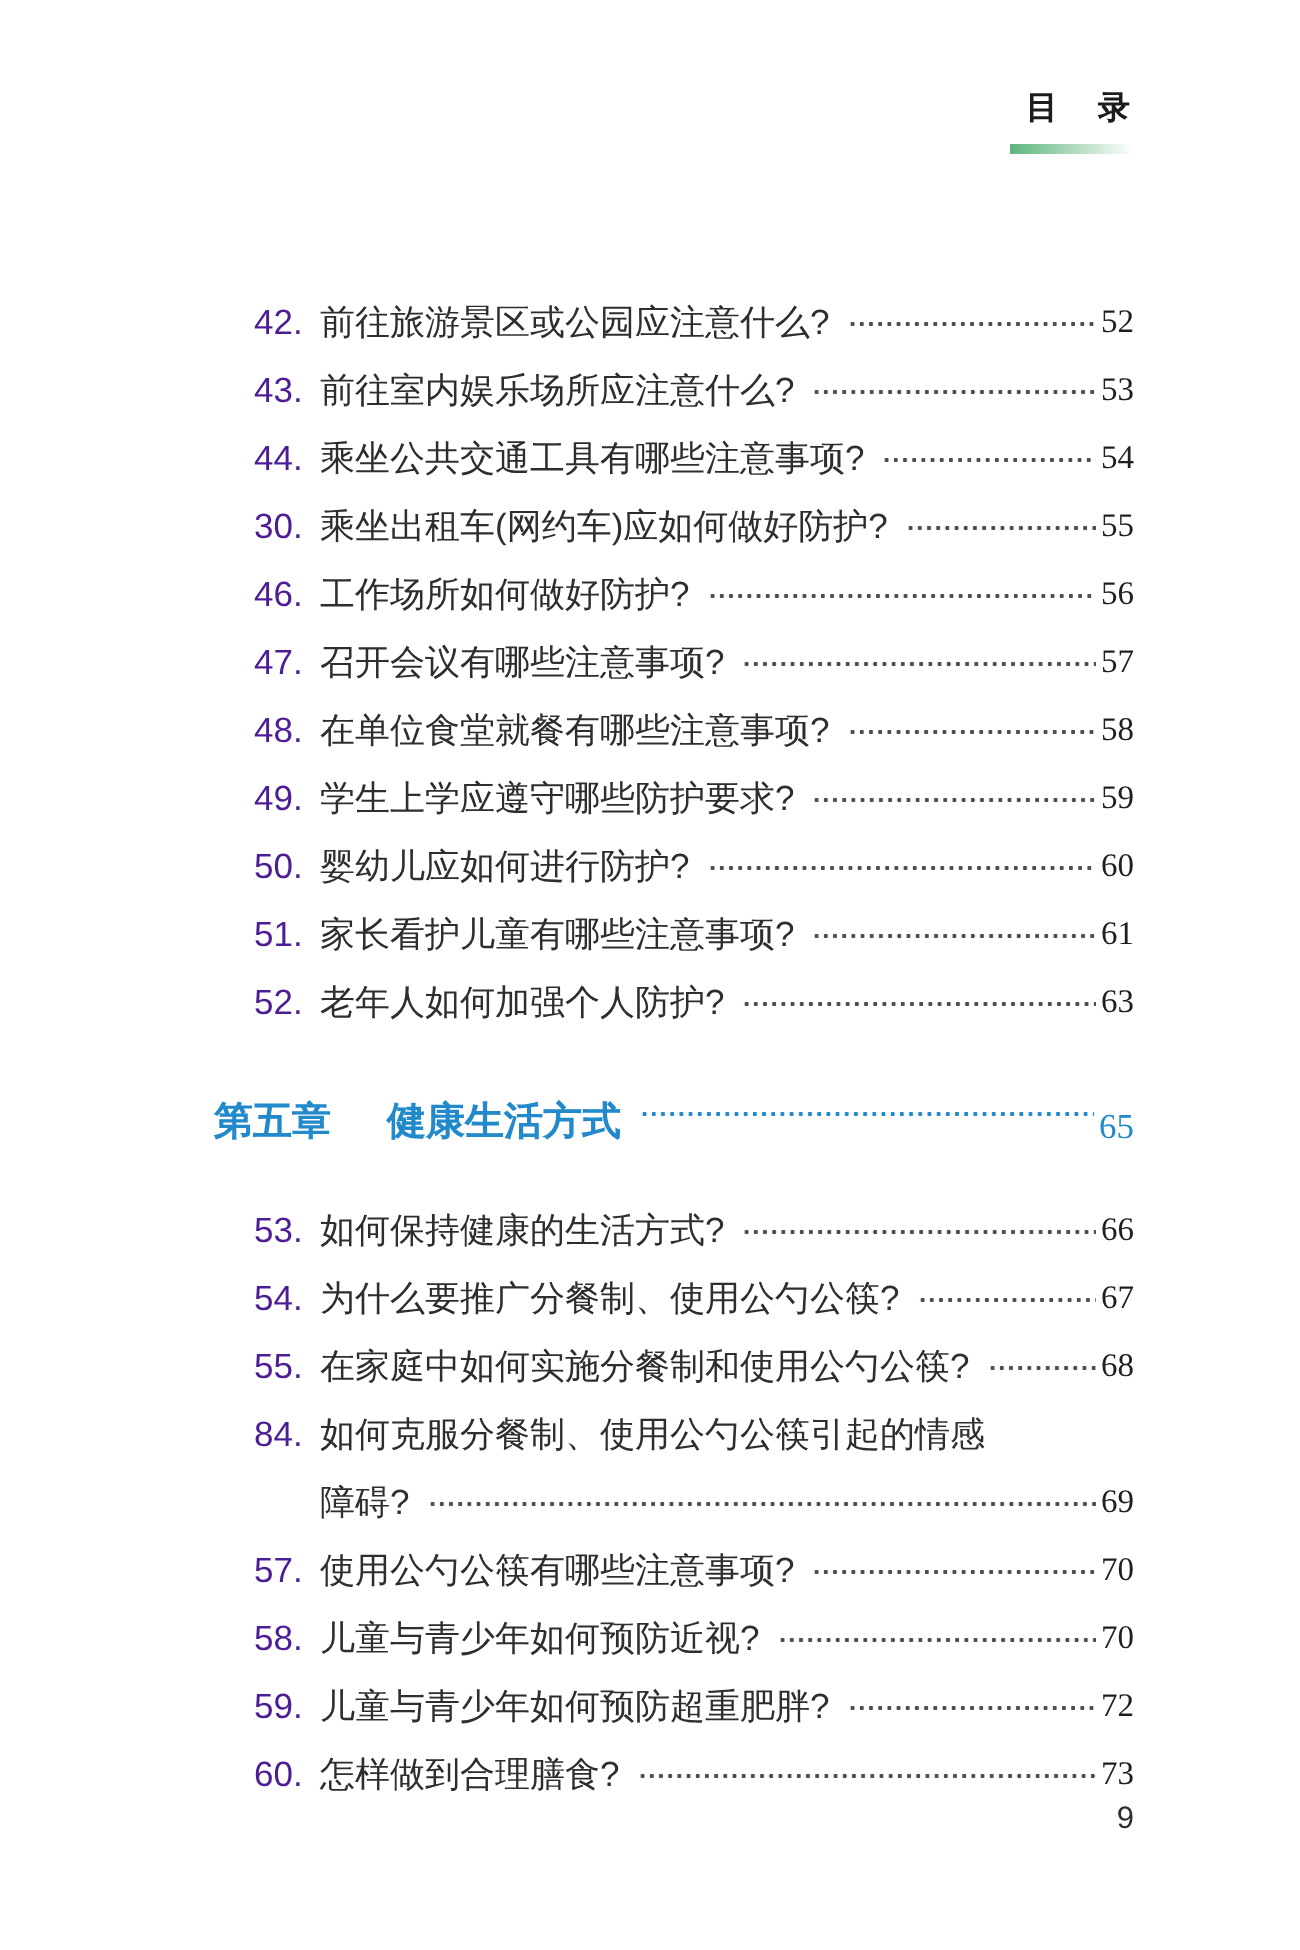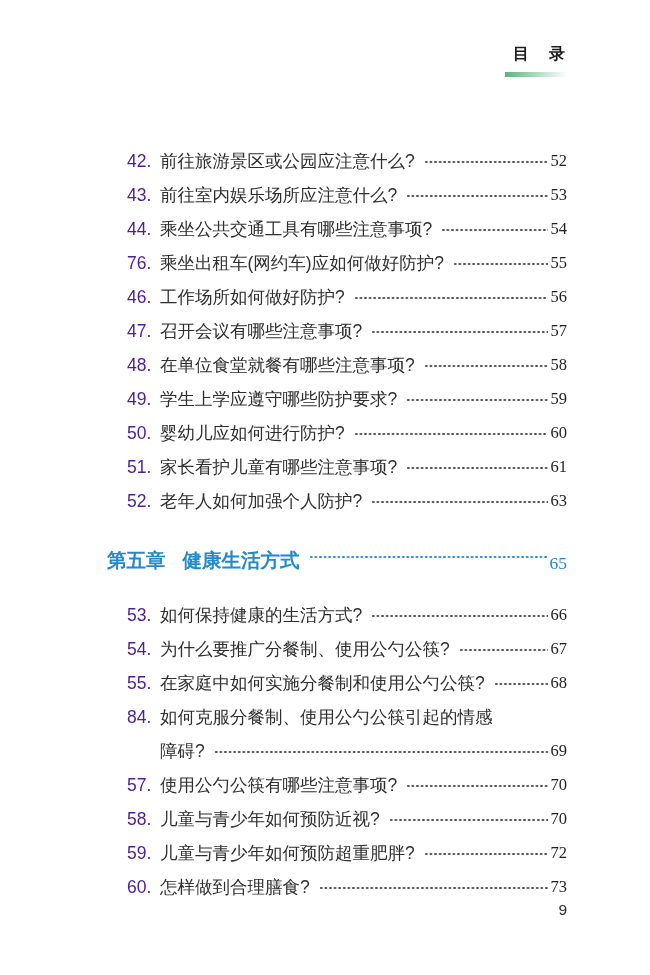--- a/index.html
+++ b/index.html
@@ -80,21 +80,21 @@
   .chapter-row {
     display: flex;
     align-items: flex-end;
     height: 36px;
     margin-top: 20px;
     margin-bottom: 24px;
     font-size: 19.5px;
     font-weight: 700;
     color: var(--accent-blue, #2289cb);
   }
-  .chapter-row .chapter-title { margin-left: 17px; white-space: nowrap; }
+  .chapter-row .chapter-title { margin-left: 28px; white-space: nowrap; }
   .chapter-row .leader {
     background-image: radial-gradient(circle, var(--accent-blue, #2289cb) 1px, rgba(0,0,0,0) 1.2px);
   }
   .chapter-row .pg {
     color: var(--accent-blue, #2289cb);
     font-size: 17.5px;
     font-weight: 400;
   }
 
   
@@ -130,21 +130,21 @@
     <span class="leader"></span>
     <span class="pg">53</span>
   </div>
         <div class="toc-row">
     <span class="num">44.</span>
     <span class="txt">乘坐公共交通工具有哪些注意事项?</span>
     <span class="leader"></span>
     <span class="pg">54</span>
   </div>
         <div class="toc-row">
-    <span class="num">76.</span>
+    <span class="num">30.</span>
     <span class="txt">乘坐出租车(网约车)应如何做好防护?</span>
     <span class="leader"></span>
     <span class="pg">55</span>
   </div>
         <div class="toc-row">
     <span class="num">46.</span>
     <span class="txt">工作场所如何做好防护?</span>
     <span class="leader"></span>
     <span class="pg">56</span>
   </div>

